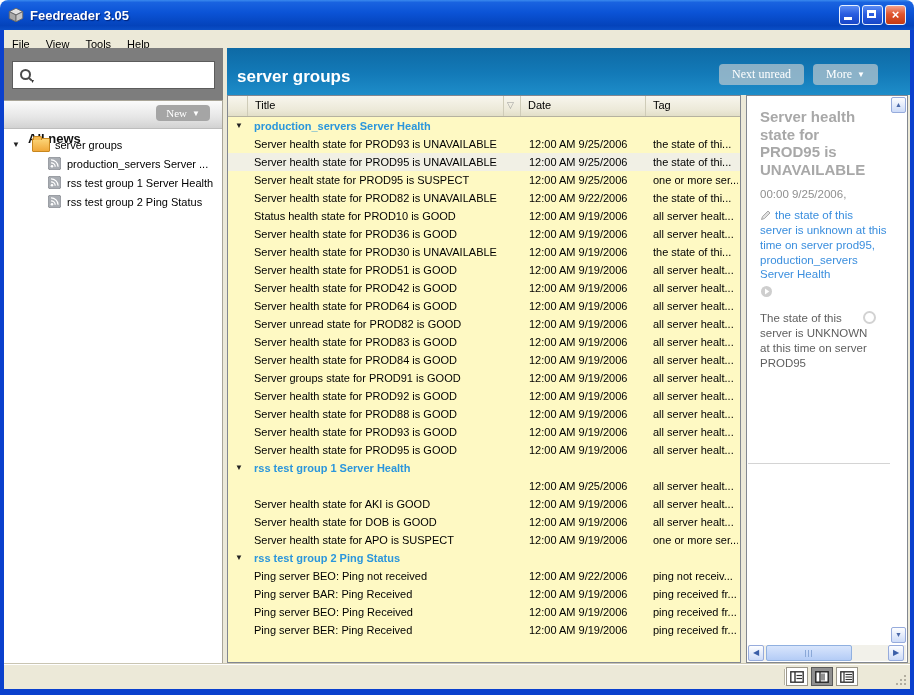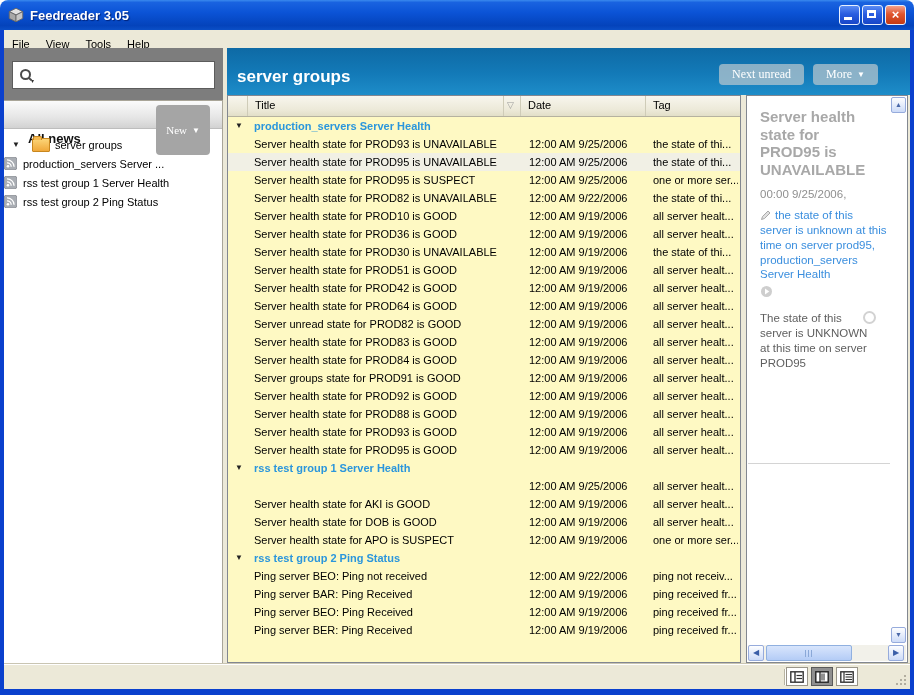--- a/index.html
+++ b/index.html
@@ -40,28 +40,28 @@
   .mag{position:relative;width:14px;height:14px;margin-left:6px;}
   .mag::before{content:"";position:absolute;left:1px;top:1px;width:7px;height:7px;border:2px solid #4a4a4a;border-radius:50%;}
   .mag::after{content:"";position:absolute;left:9px;top:10px;width:4px;height:2px;background:#4a4a4a;transform:rotate(40deg);}
   .mag .drop{position:absolute;right:-1px;bottom:-2px;font-size:6px;color:#333;}
   .search-input{border:none;outline:none;flex:1;height:20px;font-size:11px;font-family:"Liberation Sans",sans-serif;}
   .sidebar-body{position:absolute;top:52px;left:0;right:0;bottom:0;background:#fff;border:1px solid #a9a598;border-left:none;}
   .allnews{position:relative;height:27px;background:linear-gradient(180deg,#fbfbfb 0%,#e6e6e6 60%,#d2d2d2 100%);
     border-bottom:1px solid #bdbdbd;display:flex;align-items:center;}
   .allnews-label{font-size:13px;font-weight:bold;color:#111;margin-left:24px;margin-top:47px;}
   .pill{display:inline-flex;align-items:center;gap:5px;border-radius:4px;color:#fff;cursor:default;font-family:Liberation Serif, serif;}
-  .new-pill{position:absolute;right:12px;top:4px;background:#a5a5a5;font-size:11px;padding:19px 10px;}
+  .new-pill{position:absolute;right:12px;top:4px;background:#a5a5a5;font-size:11px;padding:2px 10px;}
   .pill .dn{font-size:8px;color:#fff;}
   .tree{padding-top:6px;}
   .tree-row{height:19px;display:flex;align-items:center;font-size:11px;color:#000;}
   .tree-arrow{width:12px;margin-left:8px;font-size:8px;color:#222;}
   .folder-ico{position:relative;width:16px;height:12px;margin:0 5px 0 8px;background:linear-gradient(180deg,#fcd578,#f0a83a);border:1px solid #c8871e;border-radius:1px;}
   .folder-ico::before{content:"";position:absolute;top:-3px;left:0;width:7px;height:3px;background:#f4b84e;border:1px solid #c8871e;border-bottom:none;border-radius:2px 2px 0 0;}
-  .tree-feed{height:19px;display:flex;align-items:center;font-size:11px;color:#000;}
+  .tree-feed{height:19px;display:flex;align-items:center;font-size:11px;color:#000;padding-left:44px;}
   .rss-ico{width:13px;height:13px;margin-right:6px;flex:0 0 13px;}
 
   
   .vdivider{position:absolute;top:0;left:219px;width:4px;bottom:0;background:#ece9d8;}
 
   
   .main{position:absolute;top:0;left:223px;right:0;bottom:0;}
   .blue-header{position:absolute;top:0;left:0;right:0;height:47px;
     background:linear-gradient(180deg,#0e6aa5 0%,#137ab8 55%,#1e8dc9 100%);}
   .blue-title{position:absolute;left:10px;bottom:8px;color:#fff;font-size:17px;font-weight:bold;}
@@ -246,31 +246,31 @@
                 <span class="c-title">Server health state for PROD93 is UNAVAILABLE</span>
                 <span class="c-date">12:00 AM 9/25/2006</span>
                 <span class="c-tag">the state of thi...</span>
               </div>
               <div class="trow item selected">
                 <span class="c-title">Server health state for PROD95 is UNAVAILABLE</span>
                 <span class="c-date">12:00 AM 9/25/2006</span>
                 <span class="c-tag">the state of thi...</span>
               </div>
               <div class="trow item">
-                <span class="c-title">Server health state for PROD95 is SUSPECT</span>
+                <span class="c-title">Server healt state for PROD95 is SUSPECT</span>
                 <span class="c-date">12:00 AM 9/25/2006</span>
                 <span class="c-tag">one or more ser...</span>
               </div>
               <div class="trow item">
                 <span class="c-title">Server health state for PROD82 is UNAVAILABLE</span>
                 <span class="c-date">12:00 AM 9/22/2006</span>
                 <span class="c-tag">the state of thi...</span>
               </div>
               <div class="trow item">
-                <span class="c-title">Server health state for PROD10 is GOOD</span>
+                <span class="c-title">Status health state for PROD10 is GOOD</span>
                 <span class="c-date">12:00 AM 9/19/2006</span>
                 <span class="c-tag">all server healt...</span>
               </div>
               <div class="trow item">
                 <span class="c-title">Server health state for PROD36 is GOOD</span>
                 <span class="c-date">12:00 AM 9/19/2006</span>
                 <span class="c-tag">all server healt...</span>
               </div>
               <div class="trow item">
                 <span class="c-title">Server health state for PROD30 is UNAVAILABLE</span>

